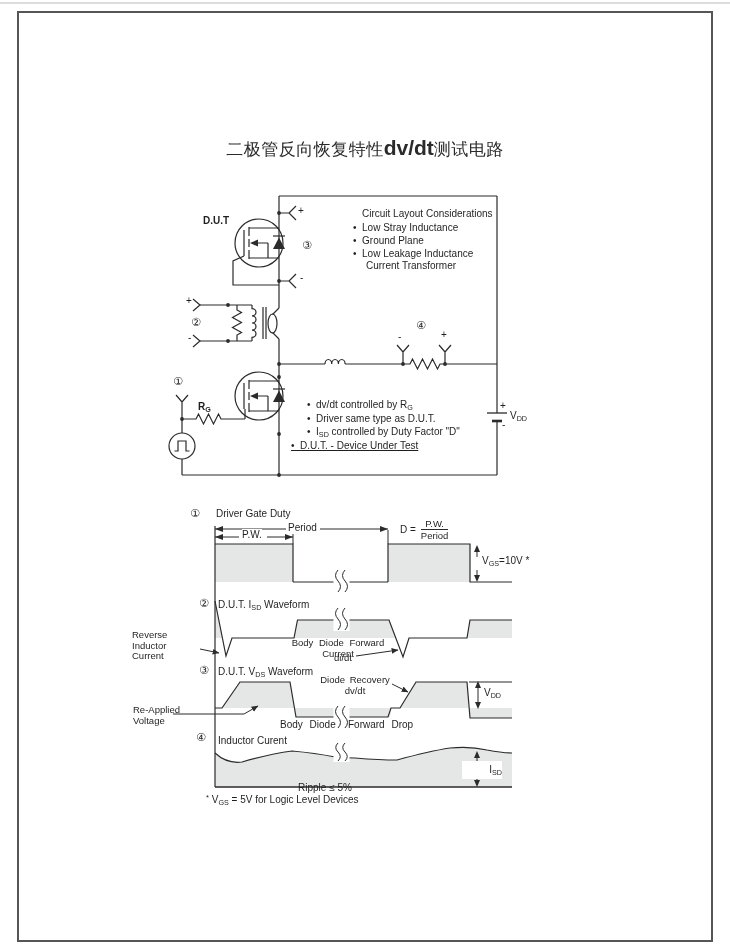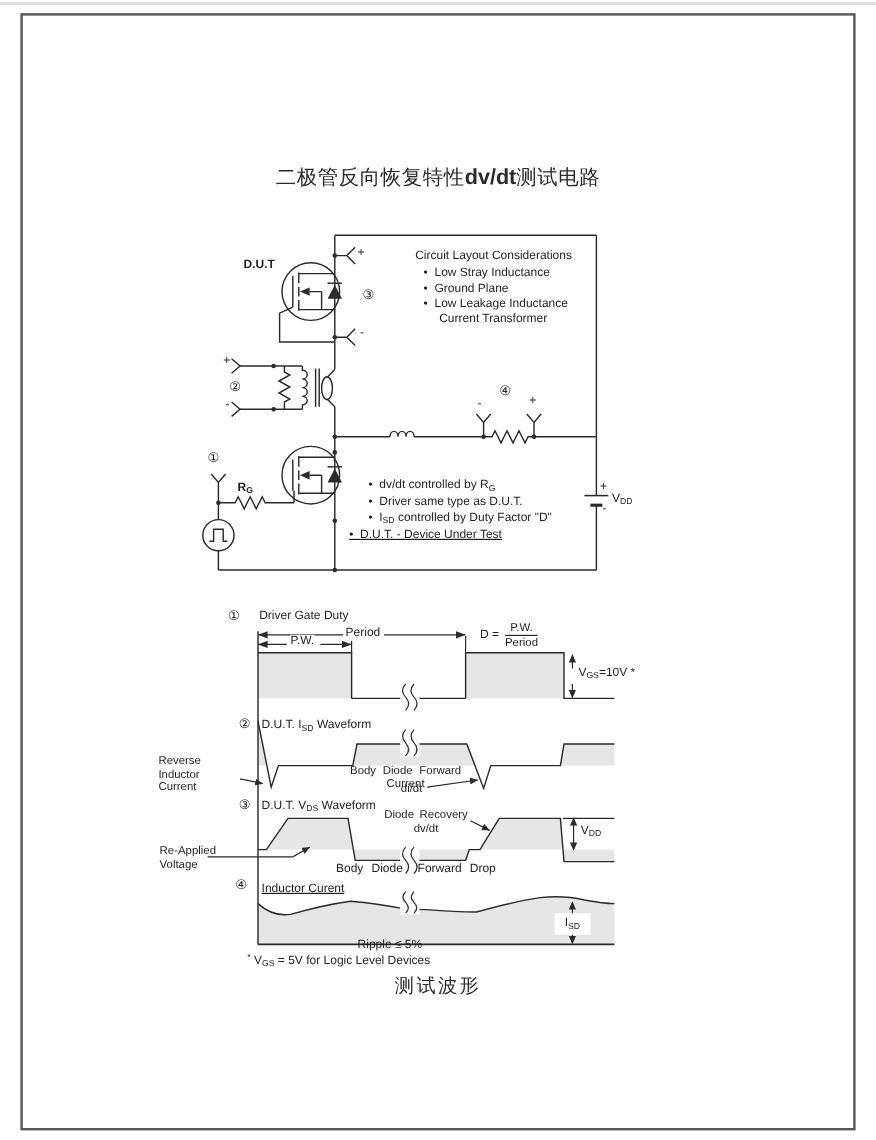--- a/index.html
+++ b/index.html
@@ -13,30 +13,30 @@
   .wrap{white-space:normal;}
   .ctr{text-align:center;}
   .b{font-weight:bold;}
   .ws3{word-spacing:3px;}
   .ws4{word-spacing:4px;}
   .mk{position:absolute;font:11px "DejaVu Sans",sans-serif;color:#1f1f1f;}
   .sub{font-size:0.72em;vertical-align:-0.28em;}
   .sup{font-size:0.75em;vertical-align:0.45em;}
   .title{position:absolute;left:0;top:136px;width:730px;text-align:center;
          font-family:"DejaVu Serif",serif;font-size:17px;color:#2a2a2a;letter-spacing:0.5px;}
-  .title .latin{font-family:"Liberation Sans",sans-serif;font-weight:bold;font-size:18px;letter-spacing:0;}
+  .title .latin{font-family:"Liberation Sans",sans-serif;font-weight:bold;font-size:21px;letter-spacing:0;}
   .caption{position:absolute;left:0;top:812px;width:730px;text-align:center;
            font-family:"DejaVu Serif",serif;font-size:16px;color:#2a2a2a;letter-spacing:2px;}
   .bul::before{content:"\2022\00a0\00a0";}
   .formula{display:flex;align-items:center;gap:5px;}
   .frac{display:inline-flex;flex-direction:column;text-align:center;font-size:9.5px;line-height:1.1;}
   .frac .den{border-top:1px solid #2b2b2b;padding-top:0.5px;}
   .whitebox{background:#fff;}
-  .isdbox{position:absolute;left:462px;top:761px;width:30px;height:18px;background:#fff;
-          text-align:center;font:10px "Liberation Sans",sans-serif;line-height:18px;}
+  .isdbox{position:absolute;left:462px;top:761px;width:40px;height:18px;background:#fff;
+          text-align:right;font:10px "Liberation Sans",sans-serif;line-height:18px;}
 </style>
 </head>
 <body>
 
 <div class="page">
   <div class="toprule"></div>
   <div class="borderbox"></div>
 
   <div class="title"><span>二极管反向恢复特性</span><span class="latin">dv/dt</span><span>测试电路</span></div>
 
@@ -184,21 +184,21 @@
         <path d="M392,684 L408,692" marker-end="url(#ah)"></path>
       </g>
     </g>
   </svg>
 
   <div class="lbl b" style="left:203px;top:215px;">D.U.T</div>
   <div class="lbl" style="left:298px;top:205px;">+</div>
   <div class="lbl" style="left:300px;top:272px;">-</div>
   <div class="mk" style="left:302px;top:239px;">③</div>
 
-  <div class="lbl" style="left:346px;top:208px;">Circuit Layout Considerations</div>
+  <div class="lbl" style="left:362px;top:208px;">Circuit Layout Considerations</div>
   <div class="lbl bul" style="left:353px;top:221.5px;"><span>Low Stray Inductance</span></div>
   <div class="lbl bul" style="left:353px;top:234.5px;"><span>Ground Plane</span></div>
   <div class="lbl bul" style="left:353px;top:247.5px;"><span>Low Leakage Inductance</span></div>
   <div class="lbl" style="left:366px;top:260px;">Current Transformer</div>
 
   <div class="lbl" style="left:186px;top:295px;">+</div>
   <div class="lbl" style="left:188px;top:332px;">-</div>
   <div class="mk" style="left:191px;top:316px;">②</div>
   <div class="mk" style="left:173px;top:375px;">①</div>
   <div class="lbl" style="left:198px;top:401px;font-weight:bold;"><span>R</span><span class="sub">G</span></div>
@@ -237,19 +237,18 @@
 
   <div class="mk" style="left:199px;top:664px;">③</div>
   <div class="lbl" style="left:218px;top:666px;"><span>D.U.T. V</span><span class="sub">DS</span><span> Waveform</span></div>
   <div class="lbl sz9 wrap" style="left:133px;top:705px;width:62px;">Re-Applied Voltage</div>
   <div class="lbl sz9 wrap ctr" style="left:317px;top:675px;width:76px;word-spacing:2px;">Diode Recovery dv/dt</div>
   <div class="lbl ws4" style="left:280px;top:719px;">Body Diode</div>
   <div class="lbl ws4" style="left:348px;top:719px;">Forward Drop</div>
   <div class="lbl" style="left:484px;top:687px;"><span>V</span><span class="sub">DD</span></div>
 
   <div class="mk" style="left:196px;top:731px;">④</div>
-  <div class="lbl" style="left:218px;top:735px;text-decoration:underline;">Inductor Curent</div>
+  <div class="lbl" style="left:218px;top:735px;">Inductor Curent</div>
   <div class="lbl" style="left:298px;top:766px;margin-top:16px;">Ripple ≤ 5%</div>
   <div class="isdbox"><span>I</span><span class="sub">SD</span></div>
 
   <div class="lbl" style="left:206px;top:794px;"><span class="sup">*</span><span> V</span><span class="sub">GS</span><span> = 5V for Logic Level Devices</span></div>
-  <div class="caption">测试波形</div>
 </div>
 
 </body></html>

